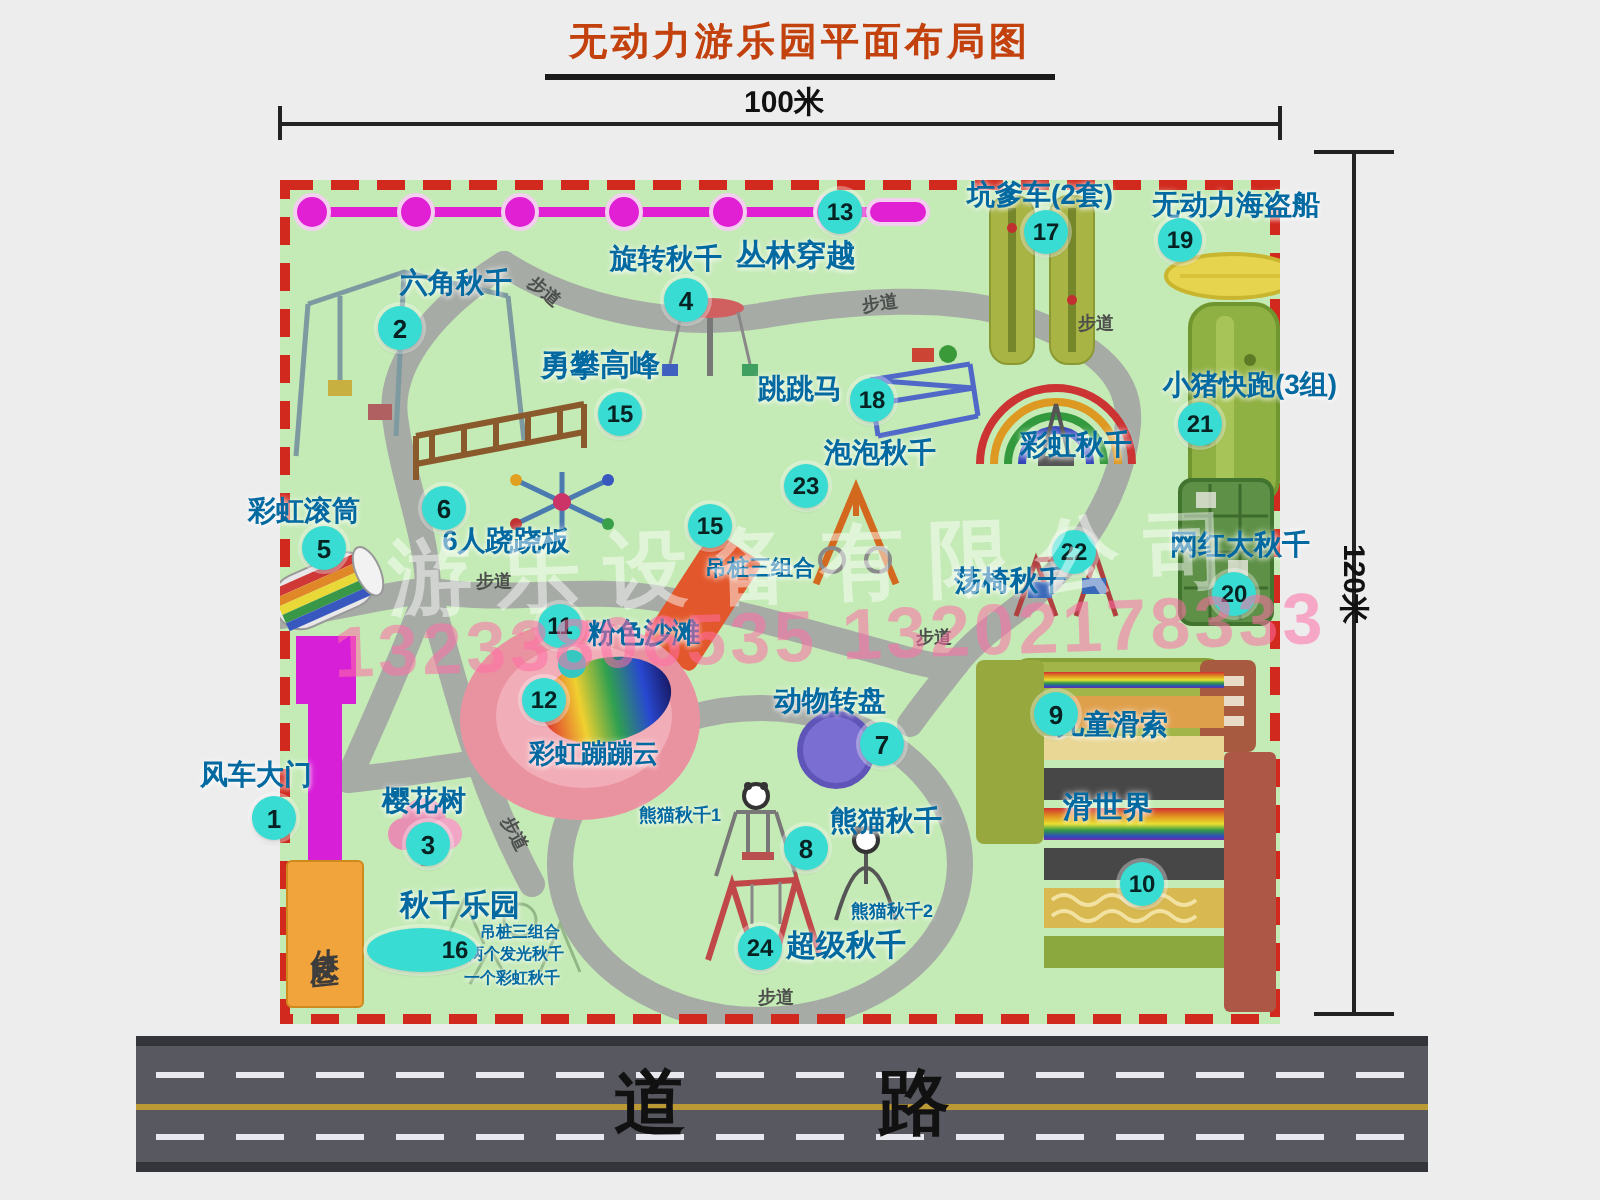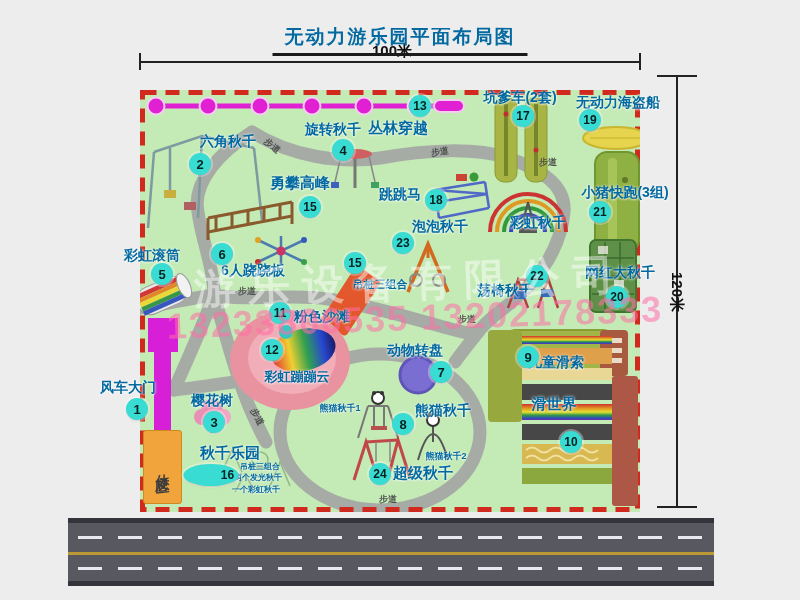--- a/index.html
+++ b/index.html
@@ -1,20 +1,20 @@
 <!DOCTYPE html>
 <html><head>
 <meta charset="utf-8">
 <style>
   html,body{margin:0;padding:0;}
   #stage{position:relative;width:800px;height:600px;background:#ededed;overflow:hidden;
          font-family:"Liberation Sans","DejaVu Sans",sans-serif;}
   
-  #title{position:absolute;left:50%;top:24px;transform:translateX(-50%);
-         font-size:19px;font-weight:bold;color:#0369a1;letter-spacing:2px;
+  #title{position:absolute;left:50%;top:8px;transform:translateX(-50%);
+         font-size:19px;font-weight:bold;color:#c2410c;letter-spacing:2px;
          border-bottom:3px solid #1a1a1a;padding:0 12px 3px;white-space:nowrap;z-index:6;}
   
   .dimline{position:absolute;background:#222;z-index:2;}
   .dimlabel{position:absolute;font-size:15px;font-weight:bold;color:#111;z-index:2;white-space:nowrap;}
   
   #map{position:absolute;left:140px;top:90px;width:500px;height:422px;background:#c4eab5;z-index:1;}
   #map svg{position:absolute;left:0;top:0;}
   
   .maplabel{position:absolute;transform:translate(-50%,-50%);font-weight:bold;color:#0369a1;
             white-space:nowrap;z-index:3;text-shadow:0 0 3px rgba(255,255,255,.85),0 1px 2px rgba(255,255,255,.6);}
@@ -382,15 +382,16 @@
       <div class="pathlabel" style="left: 388px; top: 499px; font-size: 9px; transform: translate(-50%, -50%);">步道</div>
     </div>
 
   <div class="wm" id="wm-company">游乐设备有限公司</div>
   <div class="wm" id="wm-phone">13233806535 13202178333</div>
 
   <div id="road">
     <div class="lane" id="lane-top"></div>
     <div id="center-line"></div>
     <div class="lane" id="lane-bottom"></div>
+    <div id="road-label">道　路</div>
   </div>
 
 </div>
 
 </body></html>

